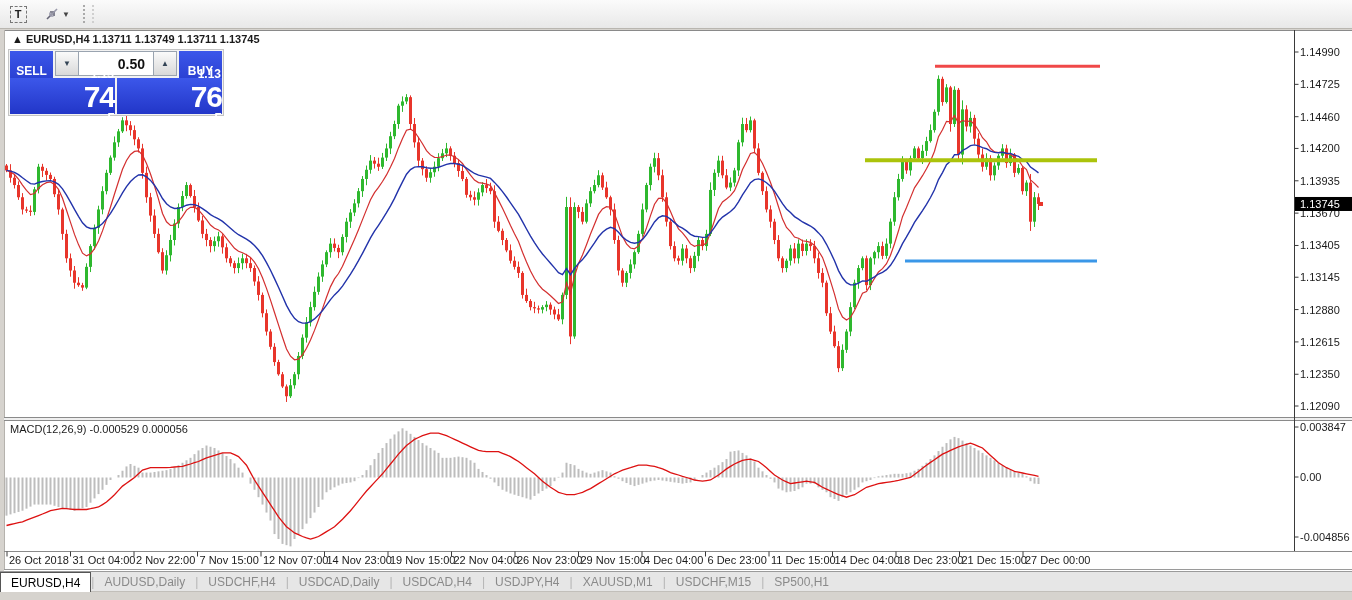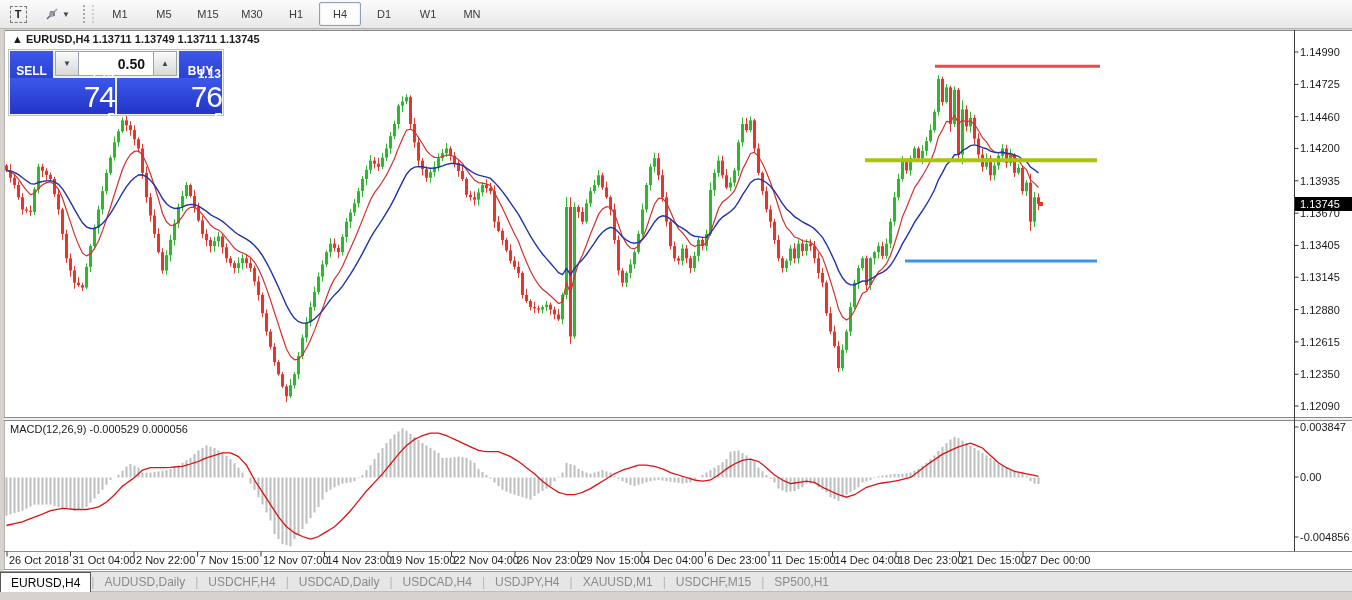--- a/index.html
+++ b/index.html
@@ -31,21 +31,21 @@
   .cap{border-bottom:1px solid rgba(255,255,255,.55);padding:1px 2px;}
   .stepper{flex:1;display:flex;height:25px;}
   .step-btn{width:22px;background:linear-gradient(#fafafa,#d9d9d9);border:1px solid #9aa4b0;
             display:flex;align-items:center;justify-content:center;font-size:8px;color:#345;}
   .vol-input{flex:1;border-top:1px solid #9aa4b0;border-bottom:1px solid #9aa4b0;border-left:none;border-right:none;
              font-size:14px;font-weight:bold;color:#111;text-align:right;padding:0 8px 0 6px;width:60px;
              font-family:"Liberation Sans","DejaVu Sans",sans-serif;background:#fff;}
   .tp-row2{display:flex;height:36px;gap:2px;margin-top:2px;}
   .price-box{flex:1;display:flex;align-items:flex-end;justify-content:center;padding-bottom:2px;}
   .pb-small{font-size:12px;font-weight:bold;margin:16px 1px 3px 0;}
-  .pb-big{font-size:30px;font-weight:normal;line-height:26px;letter-spacing:-1px;}
+  .pb-big{font-size:30px;font-weight:bold;line-height:26px;letter-spacing:-1px;}
   .pb-sup{font-size:14px;font-weight:bold;margin:0 0 14px 1px;}
   
   .tabs-bar{position:absolute;left:0;top:571px;width:1352px;height:20px;background:#e6e6e6;
             border-top:1px solid #9a9a9a;display:flex;align-items:stretch;font-size:12px;}
   .tab{display:flex;align-items:center;padding:0 10px;color:#8a8a8a;position:relative;}
   .tab.active{background:#fff;border:1px solid #555;border-bottom:none;color:#000;z-index:2;}
   .tab-sep{color:#b4b4b4;align-self:center;}
   .bottom-strip{position:absolute;left:0;top:591px;width:1352px;height:9px;background:#d6d3ce;
                 border-top:1px solid #c2bfba;}
   
@@ -64,31 +64,20 @@
     <div class="tool-btn arrowsbtn">
       <svg width="16" height="16" viewBox="0 0 16 16">
         <path d="M3 13 L10 6" stroke="#667" stroke-width="1.6" fill="none"></path>
         <path d="M10 6 L10 10 M10 6 L6 6" stroke="#667" stroke-width="1.6" fill="none"></path>
         <path d="M13 3 L6 10" stroke="#99a" stroke-width="1.6" fill="none"></path>
         <path d="M6 10 L6 6.5 M6 10 L9.5 10" stroke="#99a" stroke-width="1.6" fill="none"></path>
       </svg>
       <span class="caret">▼</span>
     </div>
     <div class="grip"></div>
-    <div id="tf-buttons" style="display:flex;">
-        <div class="tf-btn">M1</div>
-        <div class="tf-btn">M5</div>
-        <div class="tf-btn">M15</div>
-        <div class="tf-btn">M30</div>
-        <div class="tf-btn">H1</div>
-        <div class="tf-btn active">H4</div>
-        <div class="tf-btn">D1</div>
-        <div class="tf-btn">W1</div>
-        <div class="tf-btn">MN</div>
-      </div>
   </div>
 
   <svg id="chart" class="chart-svg" width="1352" height="600" viewBox="0 0 1352 600">
       <rect x="4" y="30" width="1348" height="541" fill="#ffffff"></rect>
       <rect x="0" y="30" width="4" height="541" fill="#d6d3ce"></rect>
       <line x1="4" y1="30.5" x2="1352" y2="30.5" stroke="#8a8a8a"></line>
       <line x1="4.5" y1="30" x2="4.5" y2="570" stroke="#b5b2ad"></line>
       <defs>
         <clipPath id="clipMain">
           <rect x="5" y="31" width="1289" height="383"></rect>

